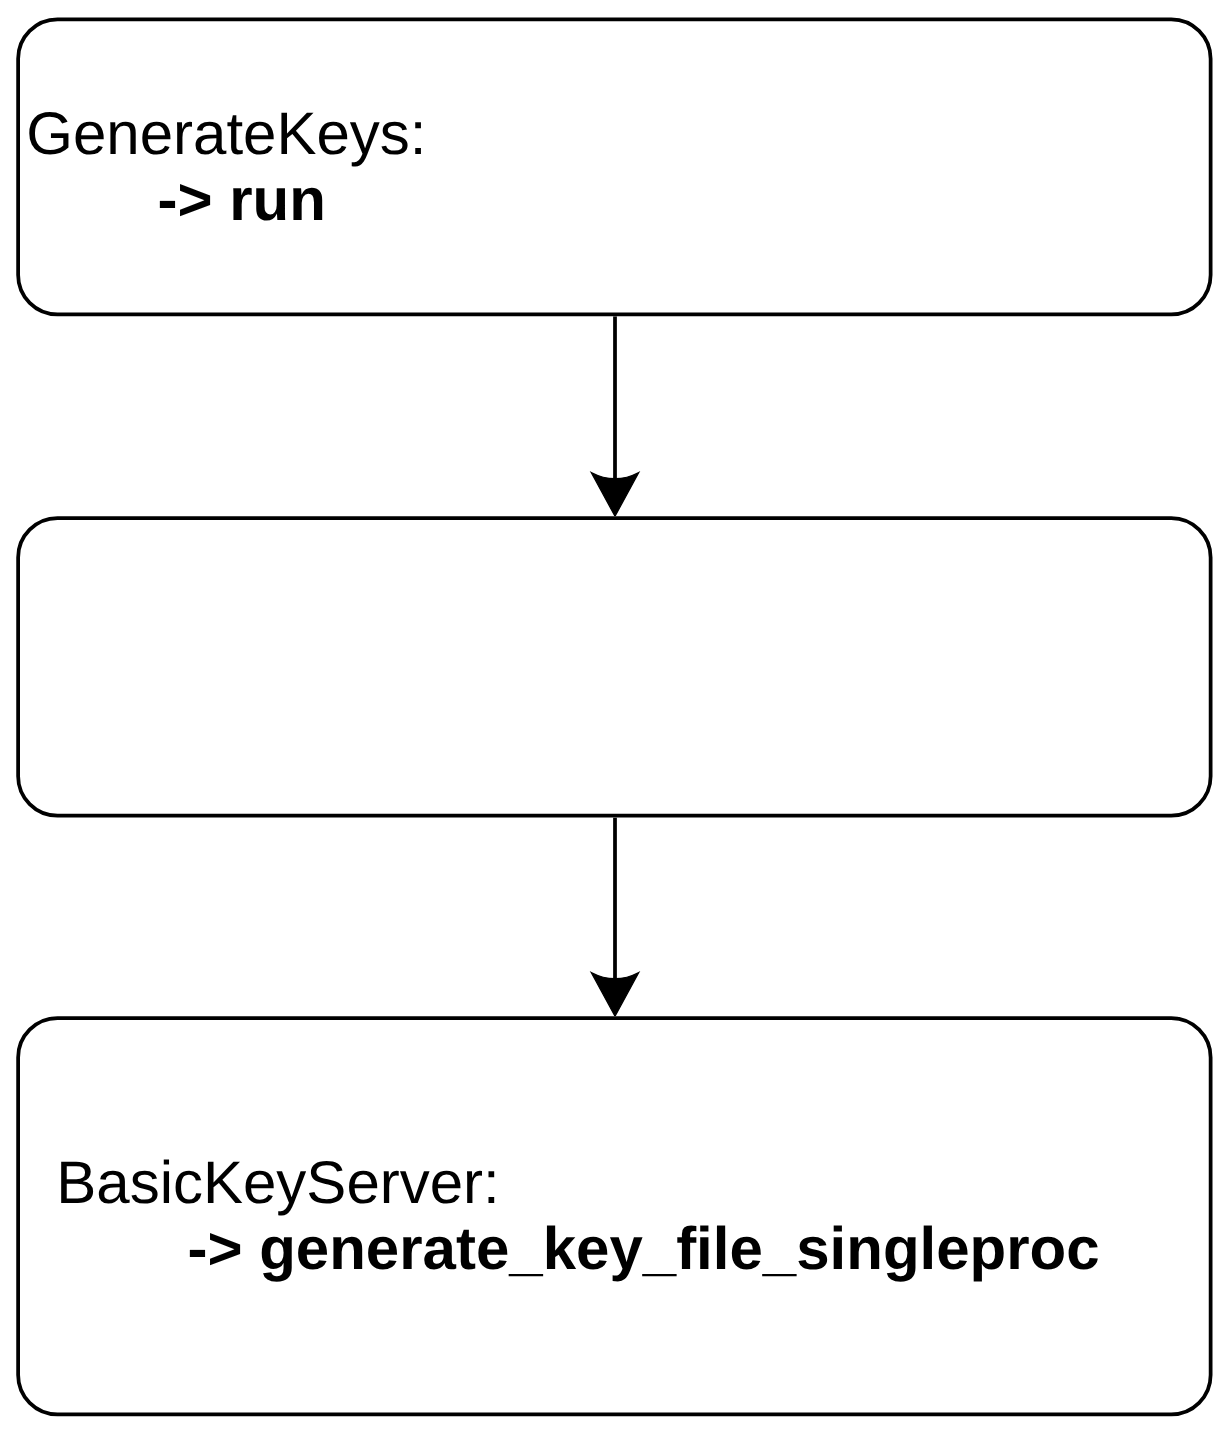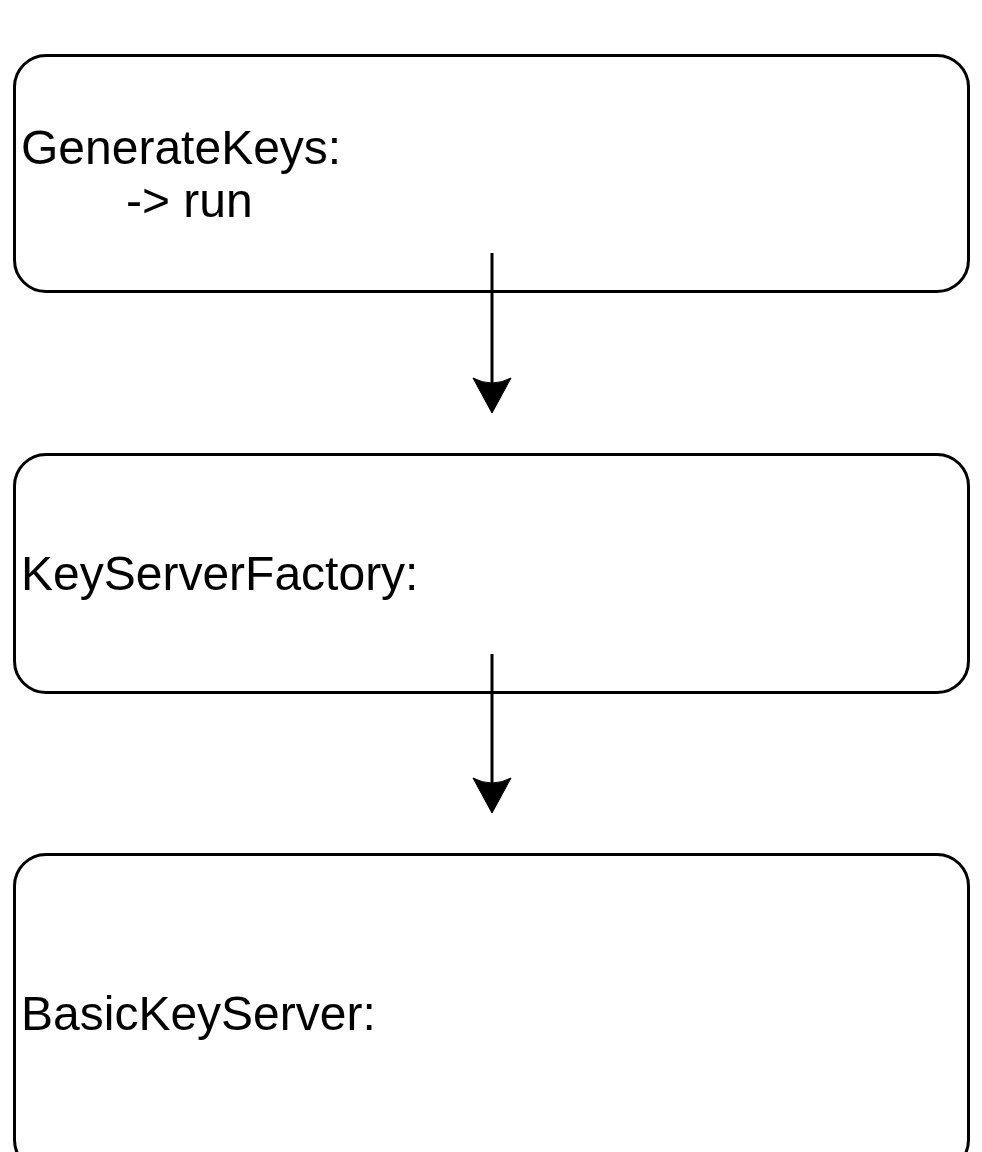--- a/index.html
+++ b/index.html
@@ -20,33 +20,33 @@
     position: absolute;
     left: 13px;
     width: 957px;
     box-sizing: border-box;
     background: #ffffff;
     border: 3px solid #000000;
     border-radius: 33px;
     display: flex;
     flex-direction: column;
     justify-content: center;
-    margin-top: 40px;
   }
   .node-generate-keys   { top: 14px;  height: 239px; }
   .node-key-server-factory { top: 413px; height: 241px; }
-  .node-basic-key-server   { top: 813px; height: 320px; }
+  .node-basic-key-server   { top: 813px; height: 320px; padding-left: 24px; }
   .node .line {
     font-size: 48px;
     line-height: 53px;
     white-space: pre;
     padding-left: 5px;
   }
   .node .method {
     padding-left: 110px;
+    font-weight: bold;
   }
   .edge {
     position: absolute;
     left: 467px;
     width: 50px;
     display: block;
   }
   .edge-1 { top: 253px; height: 160px; }
   .edge-2 { top: 654px; height: 159px; }
 </style>
@@ -59,25 +59,25 @@
     <div class="line title">GenerateKeys:</div>
     <div class="line method">-&gt; run</div>
   </div>
 
   <svg class="edge edge-1" viewBox="0 0 50 160" aria-hidden="true">
     <line x1="25" y1="0" x2="25" y2="130" stroke="#000000" stroke-width="3"></line>
     <path d="M 25 160 L 6 125 Q 25 135 44 125 Z" fill="#000000" stroke="#000000" stroke-width="1"></path>
   </svg>
 
   <div class="node node-key-server-factory">
-    <div class="line title">KeyServerFactory:</div>
   </div>
 
   <svg class="edge edge-2" viewBox="0 0 50 159" aria-hidden="true">
     <line x1="25" y1="0" x2="25" y2="129" stroke="#000000" stroke-width="3"></line>
     <path d="M 25 159 L 6 124 Q 25 134 44 124 Z" fill="#000000" stroke="#000000" stroke-width="1"></path>
   </svg>
 
   <div class="node node-basic-key-server">
     <div class="line title">BasicKeyServer:</div>
+    <div class="line method">-&gt; generate_key_file_singleproc</div>
   </div>
 
 </div>
 
 </body></html>

